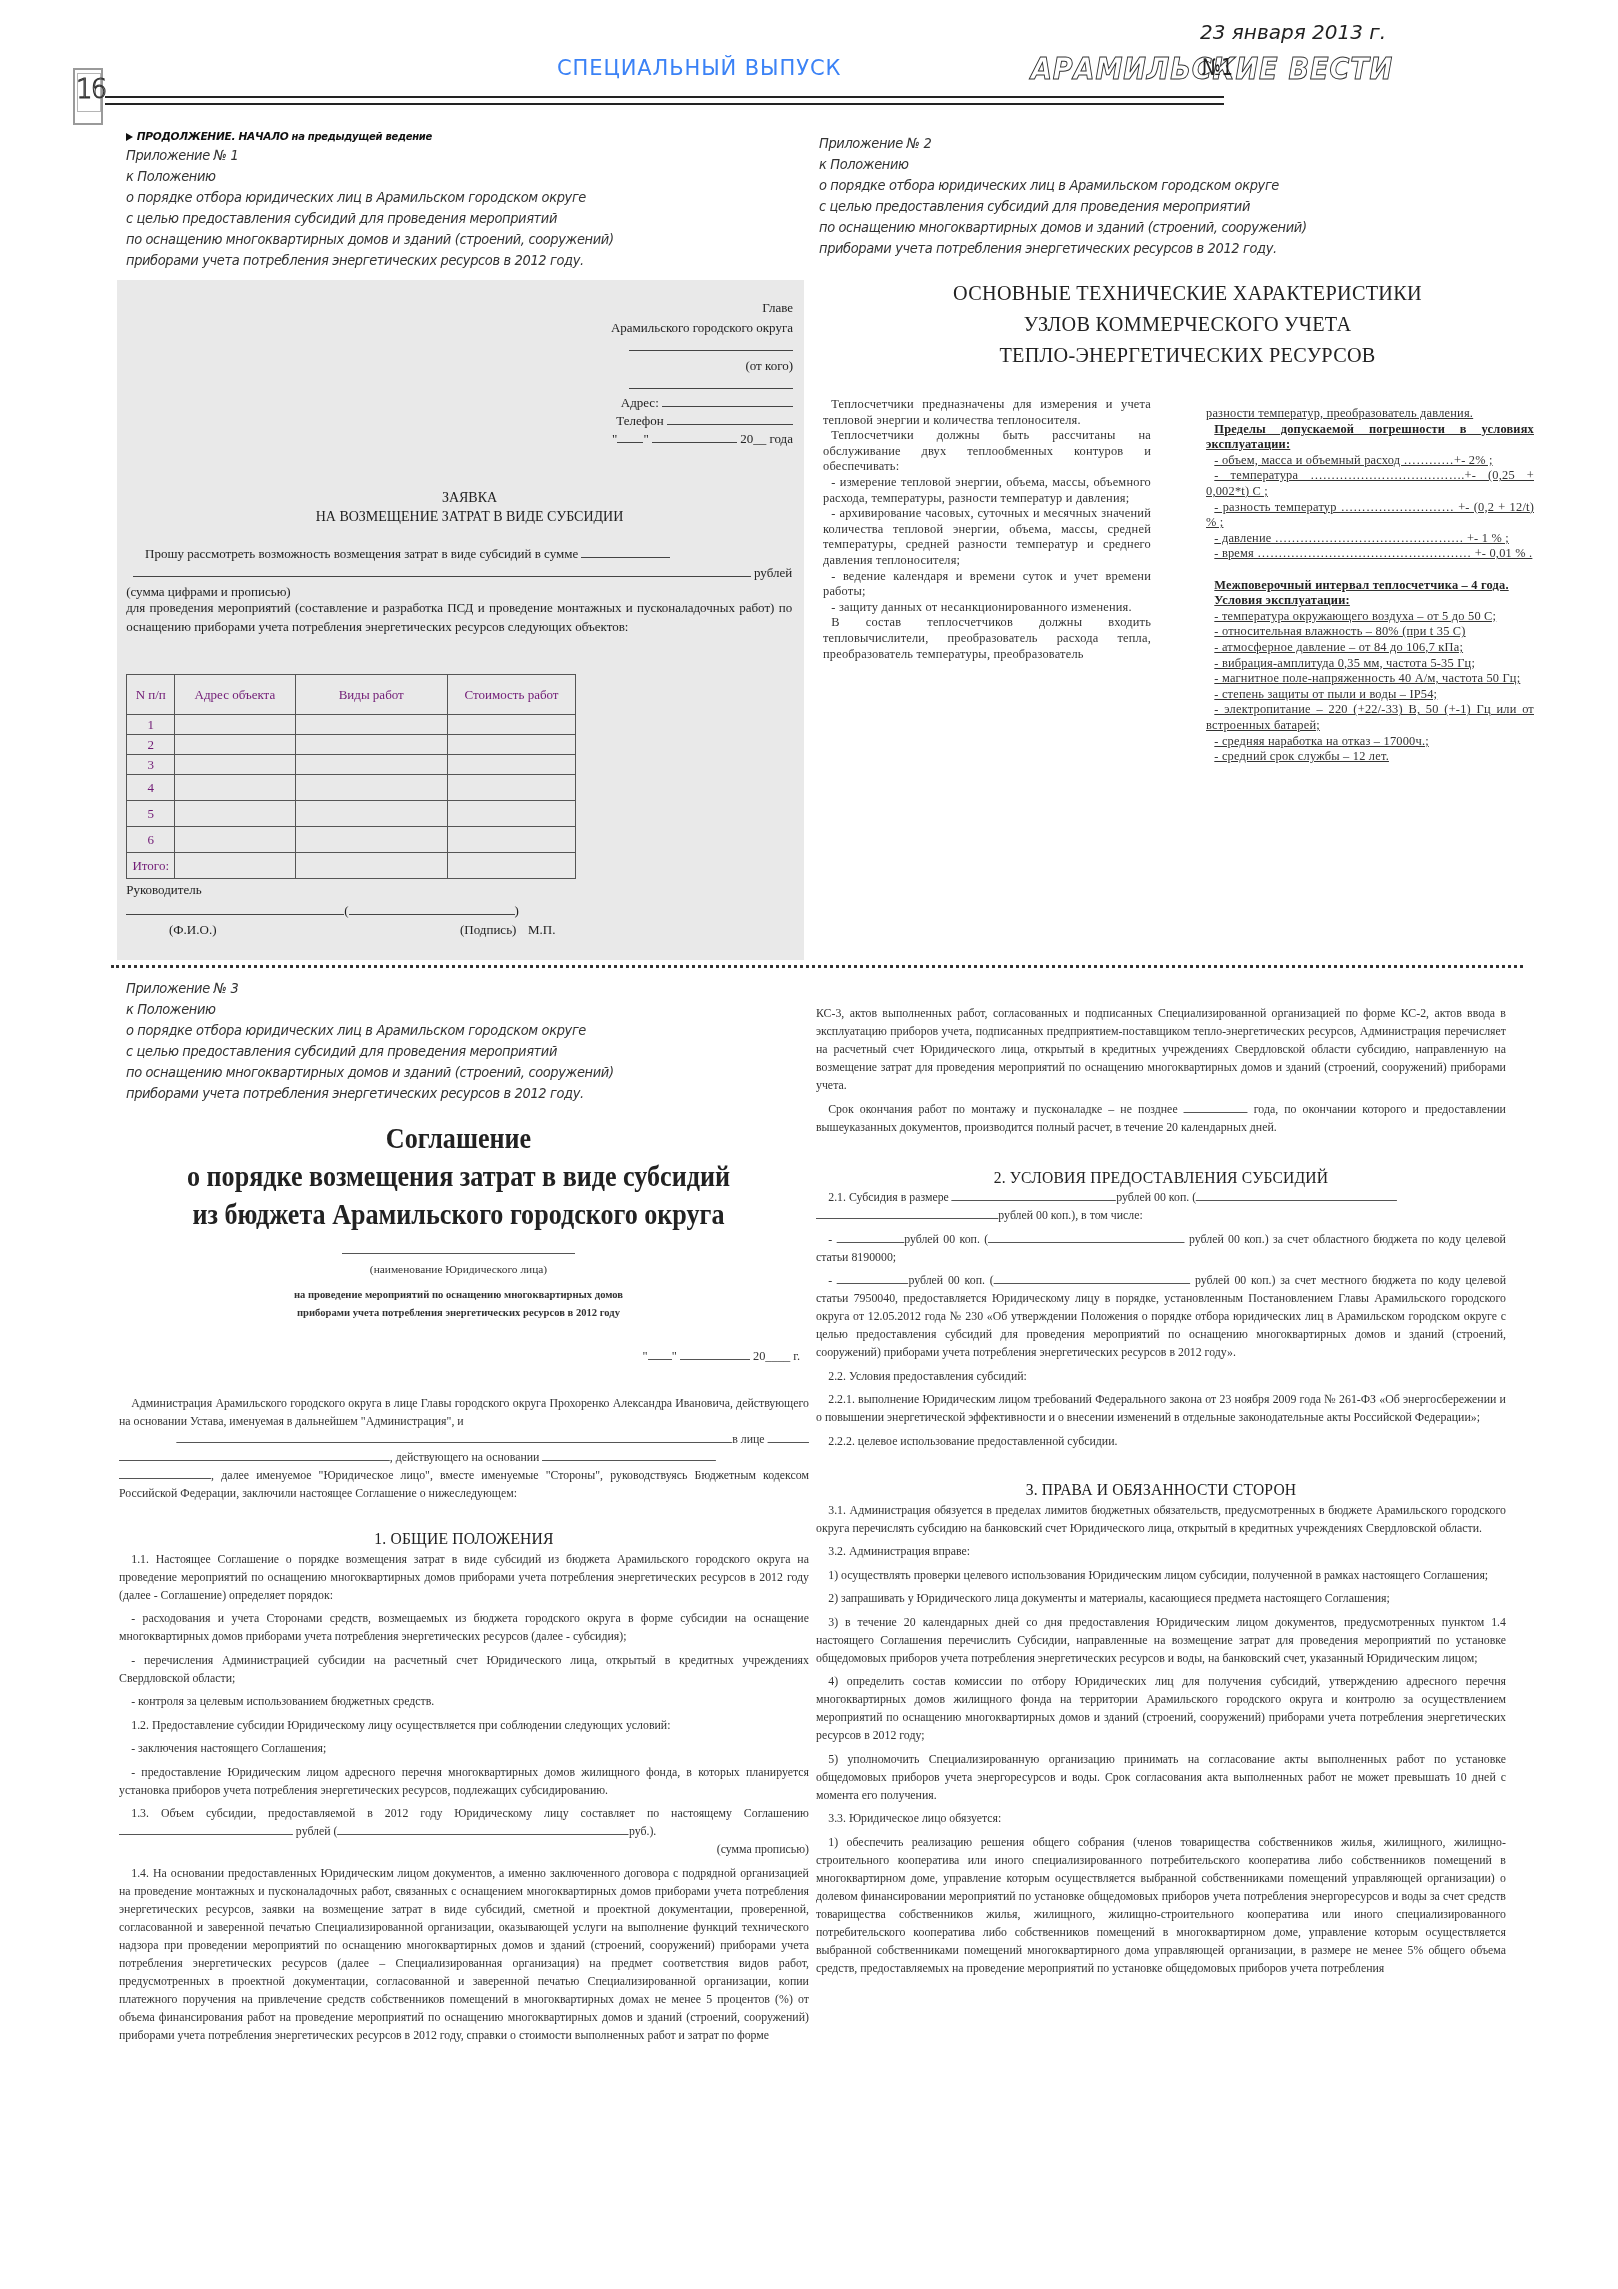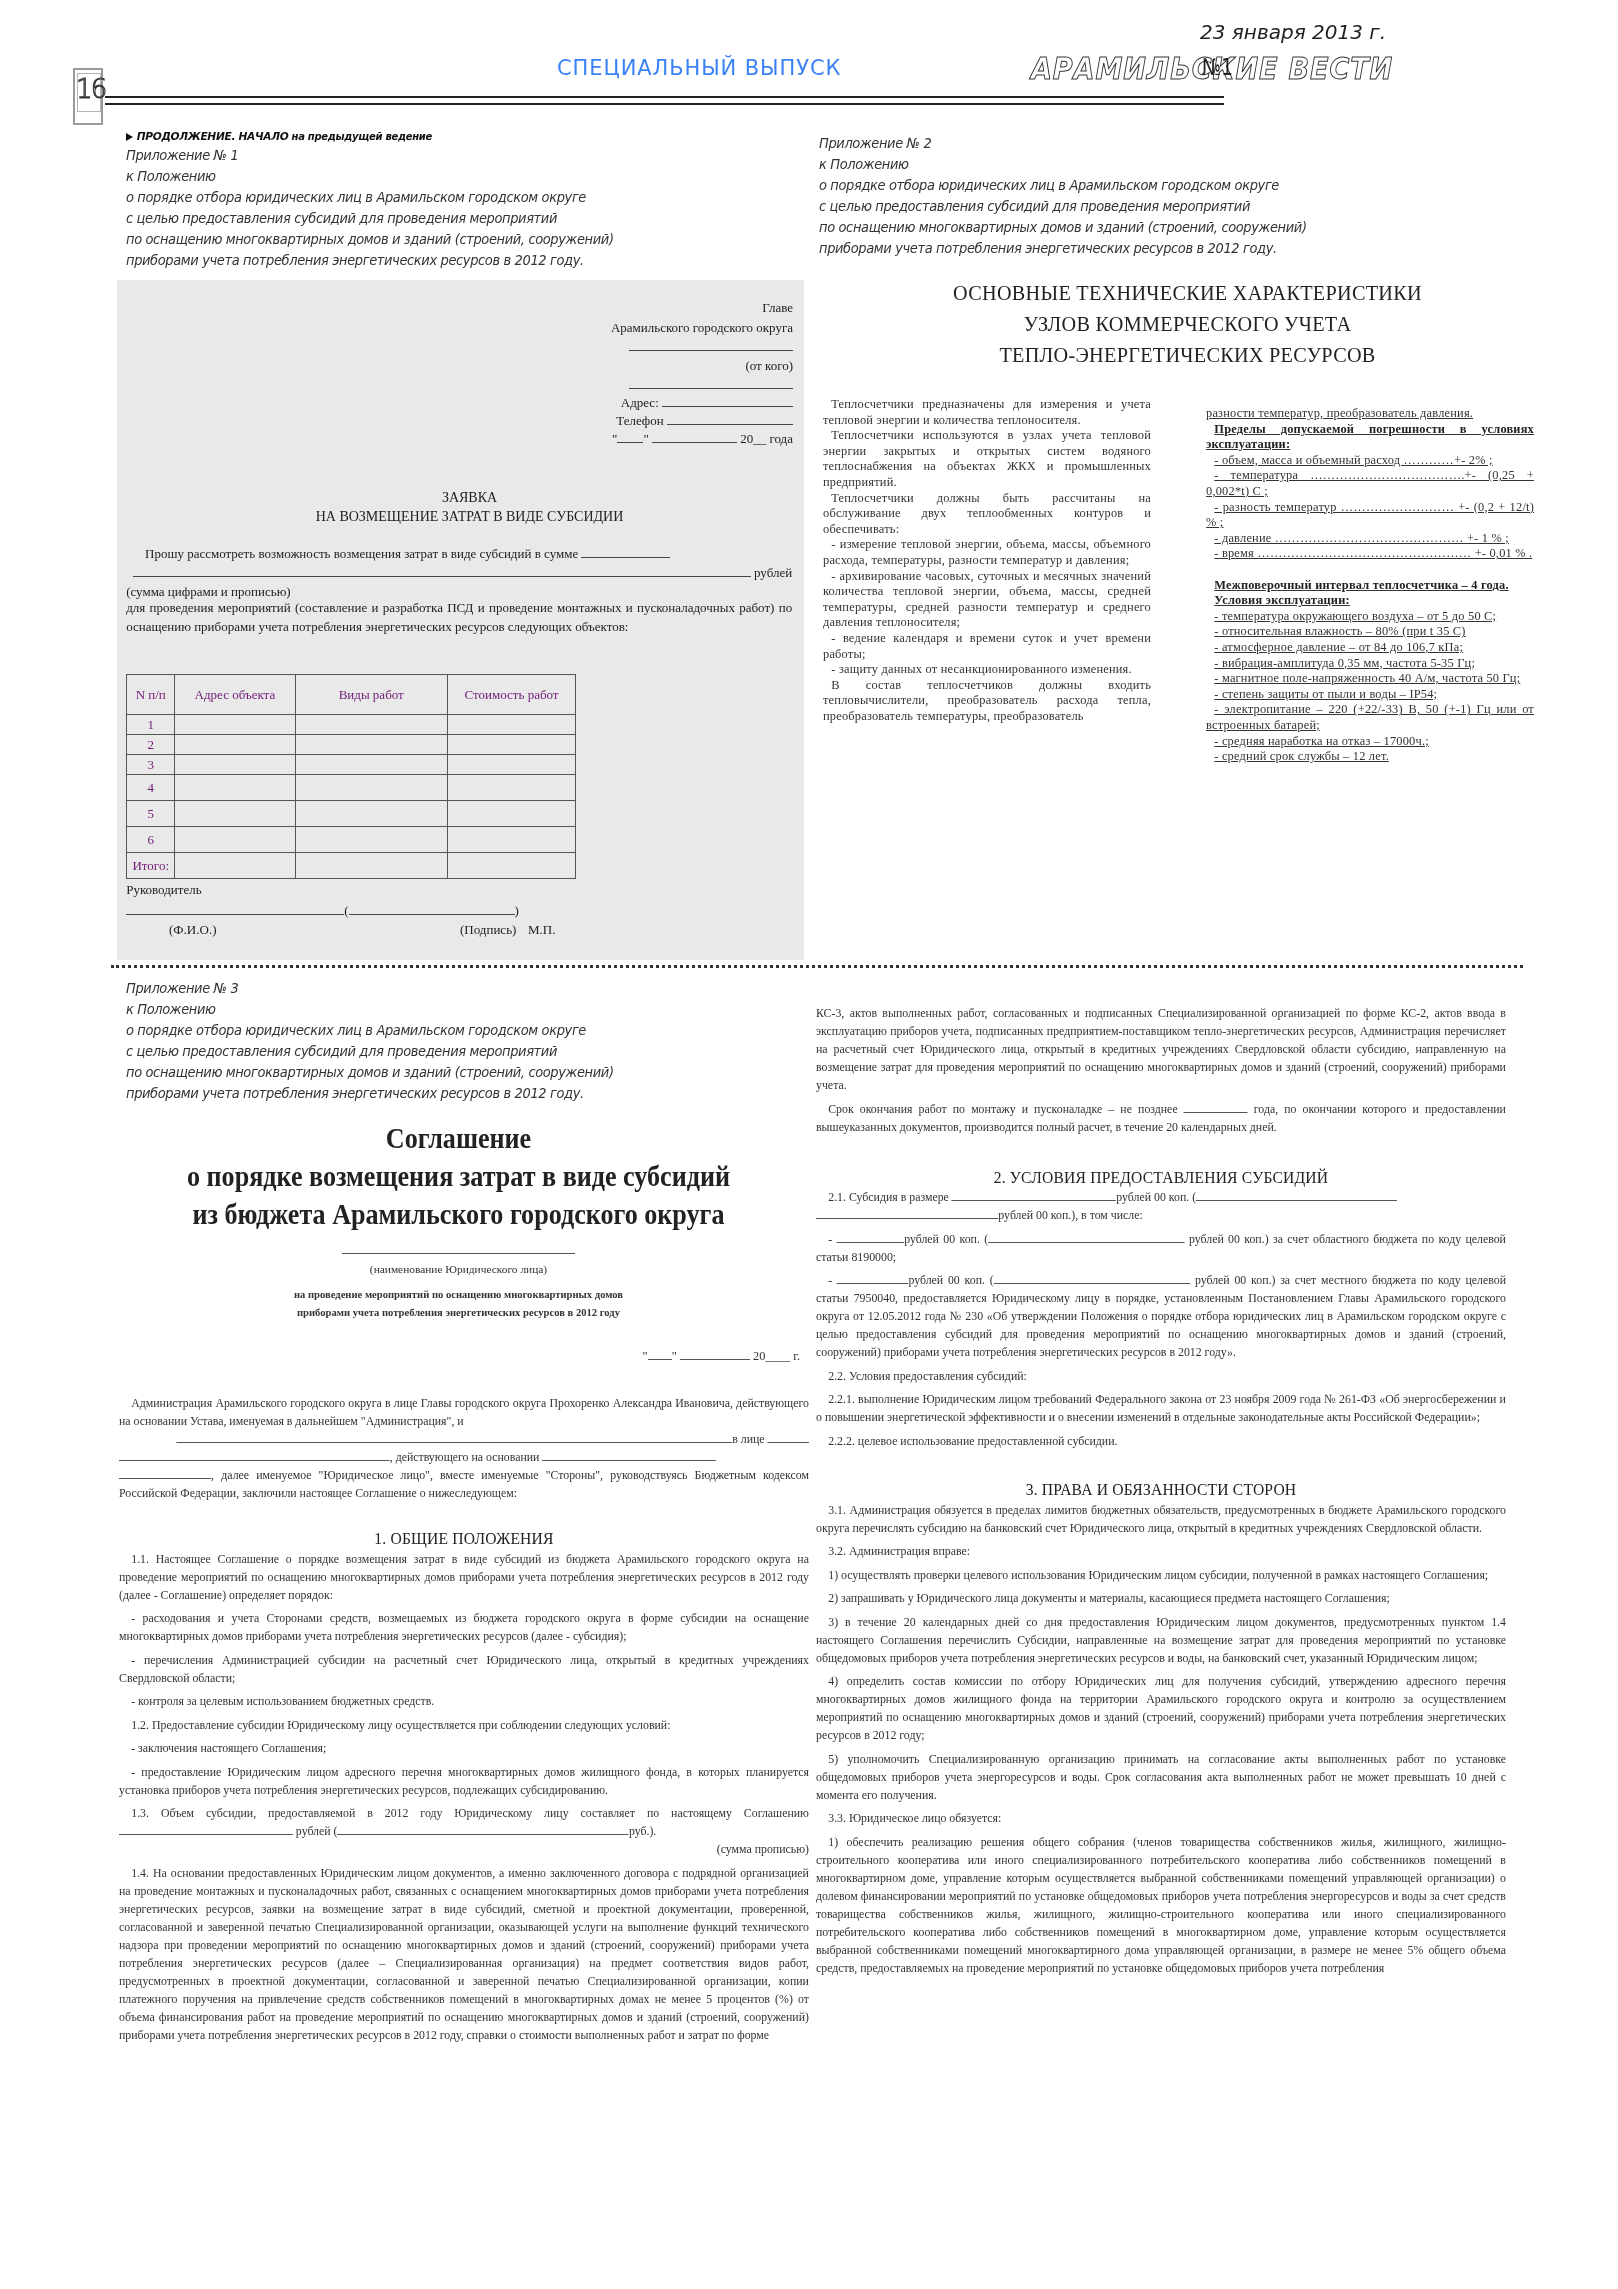--- a/index.html
+++ b/index.html
@@ -173,21 +173,20 @@
 </div>
 
 <div class="tech-title">
   <div>ОСНОВНЫЕ ТЕХНИЧЕСКИЕ ХАРАКТЕРИСТИКИ</div>
   <div>УЗЛОВ КОММЕРЧЕСКОГО УЧЕТА</div>
   <div>ТЕПЛО-ЭНЕРГЕТИЧЕСКИХ РЕСУРСОВ</div>
 </div>
 
 <div class="col2a">
   <p>Теплосчетчики предназначены для измерения и учета тепловой энергии и количества теплоносителя.</p>
-  <p>Теплосчетчики используются в узлах учета тепловой энергии закрытых и открытых систем водяного теплоснабжения на объектах ЖКХ и промышленных предприятий.</p>
   <p>Теплосчетчики должны быть рассчитаны на обслуживание двух теплообменных контуров и обеспечивать:</p>
   <p>- измерение тепловой энергии, объема, массы, объемного расхода, температуры, разности температур и давления;</p>
   <p>- архивирование часовых, суточных и месячных значений количества тепловой энергии, объема, массы, средней температуры, средней разности температур и среднего давления теплоносителя;</p>
   <p>- ведение календаря и времени суток и учет времени работы;</p>
   <p>- защиту данных от несанкционированного изменения.</p>
   <p>В состав теплосчетчиков должны входить тепловычислители, преобразователь расхода тепла, преобразователь температуры, преобразователь</p>
 </div>
 
 <div class="col2b">
   <p style="text-indent:0">разности температур, преобразователь давления.</p>

